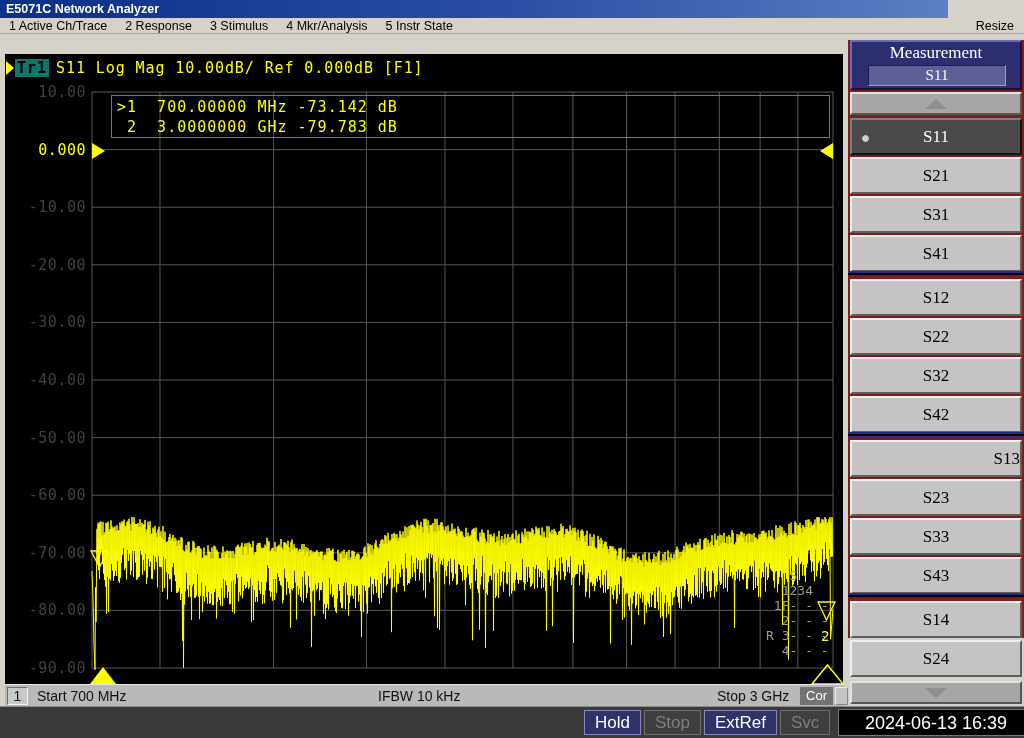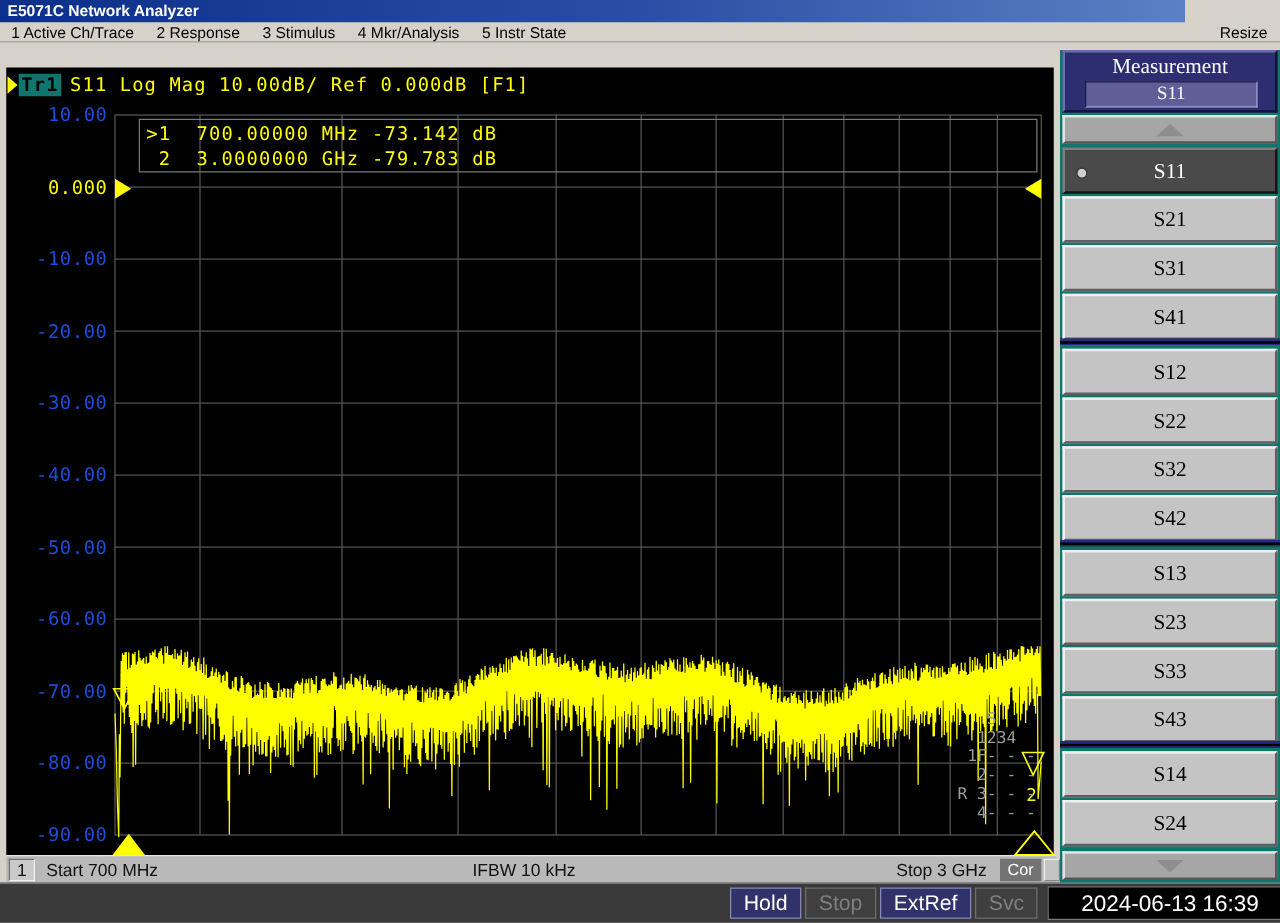--- a/index.html
+++ b/index.html
@@ -28,21 +28,21 @@
   .trhdr { position:absolute; left:6px; top:59px; height:18px; display:flex; align-items:center; z-index:3; }
   .trhdr .arrow { width:0; height:0; border-left:8px solid #ffff00; border-top:7px solid transparent;
     border-bottom:7px solid transparent; margin-right:1px; }
   .trhdr .badge { background:#0f766e; color:#000; font-family:"DejaVu Sans Mono", monospace;
     font-size:15px; font-weight:bold; letter-spacing:1px; padding:0 2px; }
   .trhdr .txt { color:#ffff00; font-family:"DejaVu Sans Mono", monospace; font-size:15px;
     letter-spacing:0.9px; margin-left:7px; white-space:pre; }
 
   
   .ylab { position:absolute; width:64px; left:22px; text-align:right; font-family:"DejaVu Sans Mono", monospace;
-    font-size:15px; color:#1d4ed8; z-index:3; letter-spacing:0.5px; }
+    font-size:15px; color:#404040; z-index:3; letter-spacing:0.5px; }
   .ylab.ref { color:#ffff00; }
 
   
   .mkrbox { position:absolute; left:111px; top:95px; width:719px; height:43px;
     border:1px solid #787878; z-index:3; padding-top:1px; }
   .mkrbox pre { font-family:"DejaVu Sans Mono", monospace; font-size:15px; letter-spacing:1px;
     color:#ffff00; line-height:20px; padding-left:5px; }
 
   
   .portind { position:absolute; left:766px; top:568px; z-index:2; font-family:"DejaVu Sans Mono", monospace;
@@ -67,21 +67,21 @@
     border-top:1px solid #8a8a8a; z-index:4; }
   .instbar .cells { position:absolute; left:584px; top:3px; display:flex; gap:3px; }
   .scell { height:25px; font-size:17px; line-height:23px; padding:0 10px; text-align:center;
     border:1px solid #6e6e6e; }
   .scell.on  { background:#32326b; color:#fff; border-color:#8888b8; }
   .scell.off { background:#3f3f3f; color:#7f7f7f; }
   .instbar .dt { position:absolute; left:838px; top:2px; width:196px; height:27px; background:#000;
     color:#fff; font-size:18px; line-height:26px; text-align:center; border:1px solid #777; }
 
   
-  .sidebar { position:absolute; left:848px; top:40px; width:176px; height:666px; background:#0f766e;
+  .sidebar { position:absolute; left:848px; top:40px; width:176px; height:598px; background:#7f1d1d;
     font-family:"Liberation Serif", serif; z-index:4; }
   .mpanel { position:absolute; left:2px; top:0; width:172px; height:50px; background:#2d2d72;
     border:2px solid #14143a; border-top-color:#6c6cb4; border-left-color:#6c6cb4; }
   .mpanel .mtitle { color:#fff; font-size:17px; text-align:center; margin-top:1px; }
   .mpanel .mval { position:absolute; left:16px; top:23px; width:138px; height:21px; background:#5f5f97;
     border:1px solid #9f9fd0; border-top-color:#1c1c48; border-left-color:#1c1c48;
     color:#fff; font-size:15px; text-align:center; line-height:19px; }
   .sarrow { position:absolute; left:2px; width:172px; height:23px; background:#a6a6a6;
     border:2px solid #565656; border-top-color:#e2e2e2; border-left-color:#e2e2e2;
     display:flex; align-items:center; justify-content:center; }
@@ -229,21 +229,21 @@
       <div class="skey" style="top: 278px; height: 37px;">
         <span>S22</span>
       </div>
       <div class="skey" style="top: 317px; height: 37px;">
         <span>S32</span>
       </div>
       <div class="skey" style="top: 356px; height: 37px;">
         <span>S42</span>
       </div>
       <div class="sdiv" style="top: 392px;"></div>
-      <div class="skey" style="top: 400px; height: 37px;">
+      <div class="skey" style="top: 400px; height: 37px; justify-content: flex-end;">
         <span>S13</span>
       </div>
       <div class="skey" style="top: 439px; height: 37px;">
         <span>S23</span>
       </div>
       <div class="skey" style="top: 478px; height: 37px;">
         <span>S33</span>
       </div>
       <div class="skey" style="top: 517px; height: 37px;">
         <span>S43</span>

